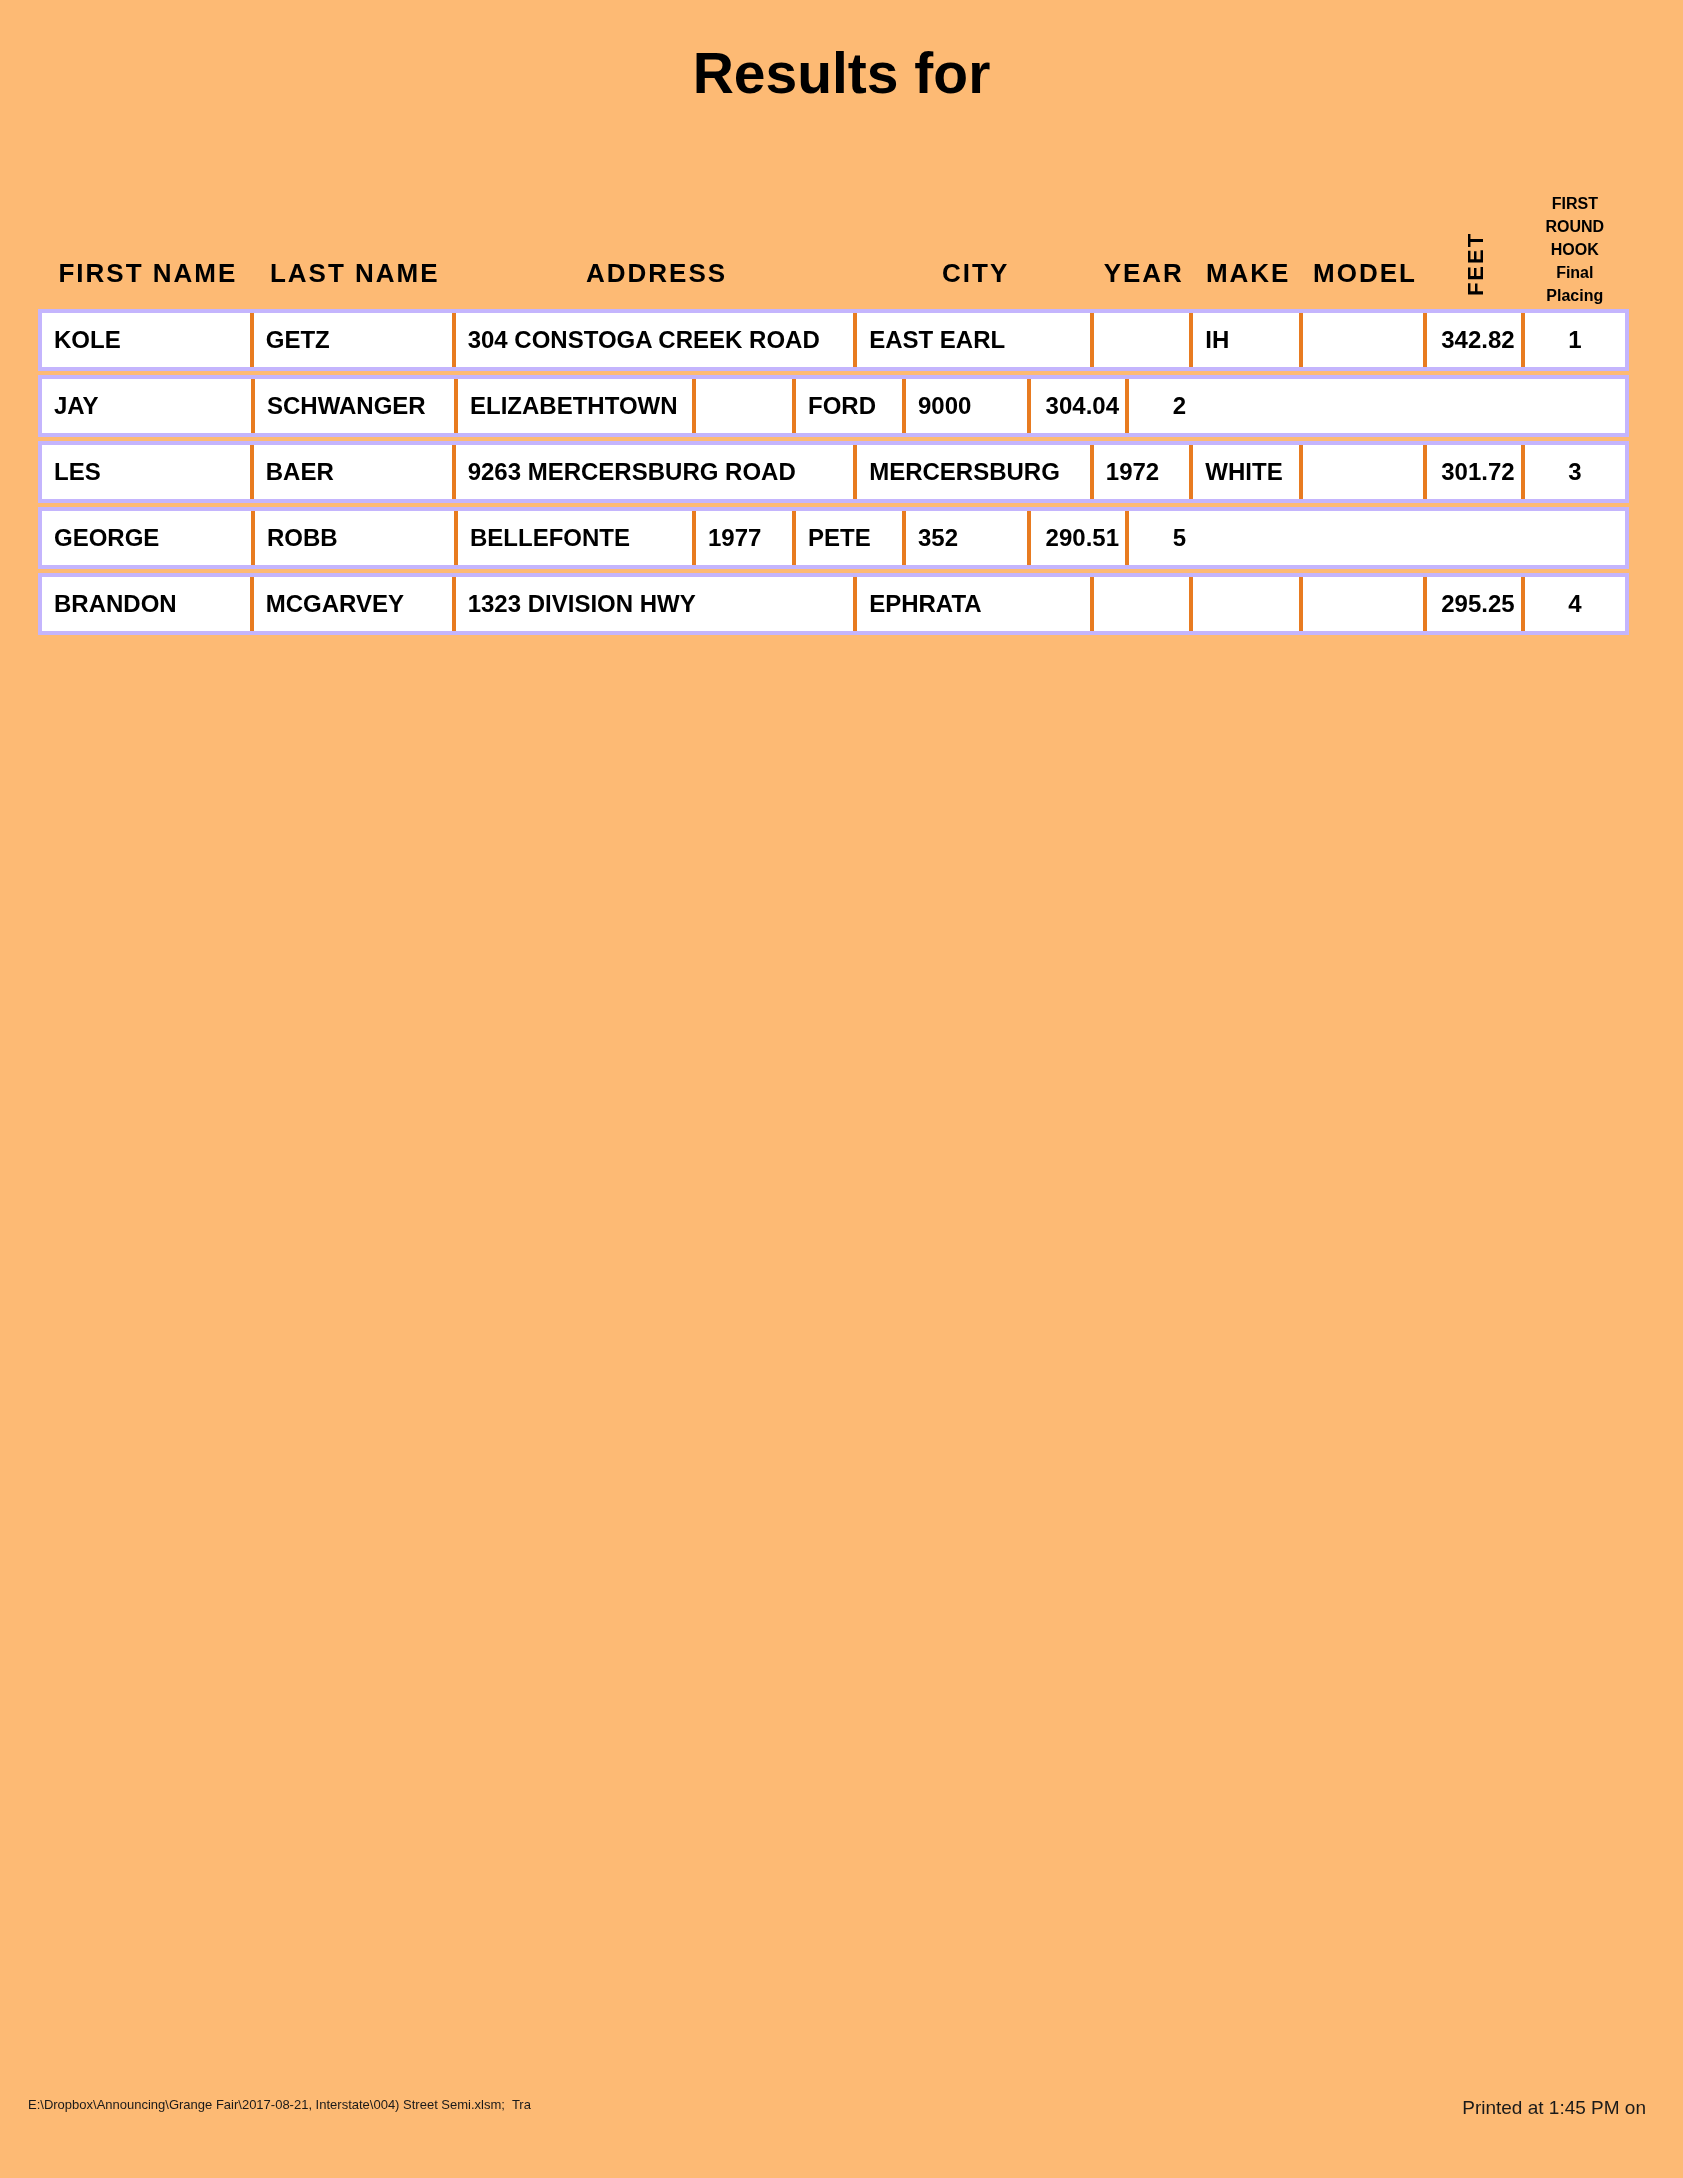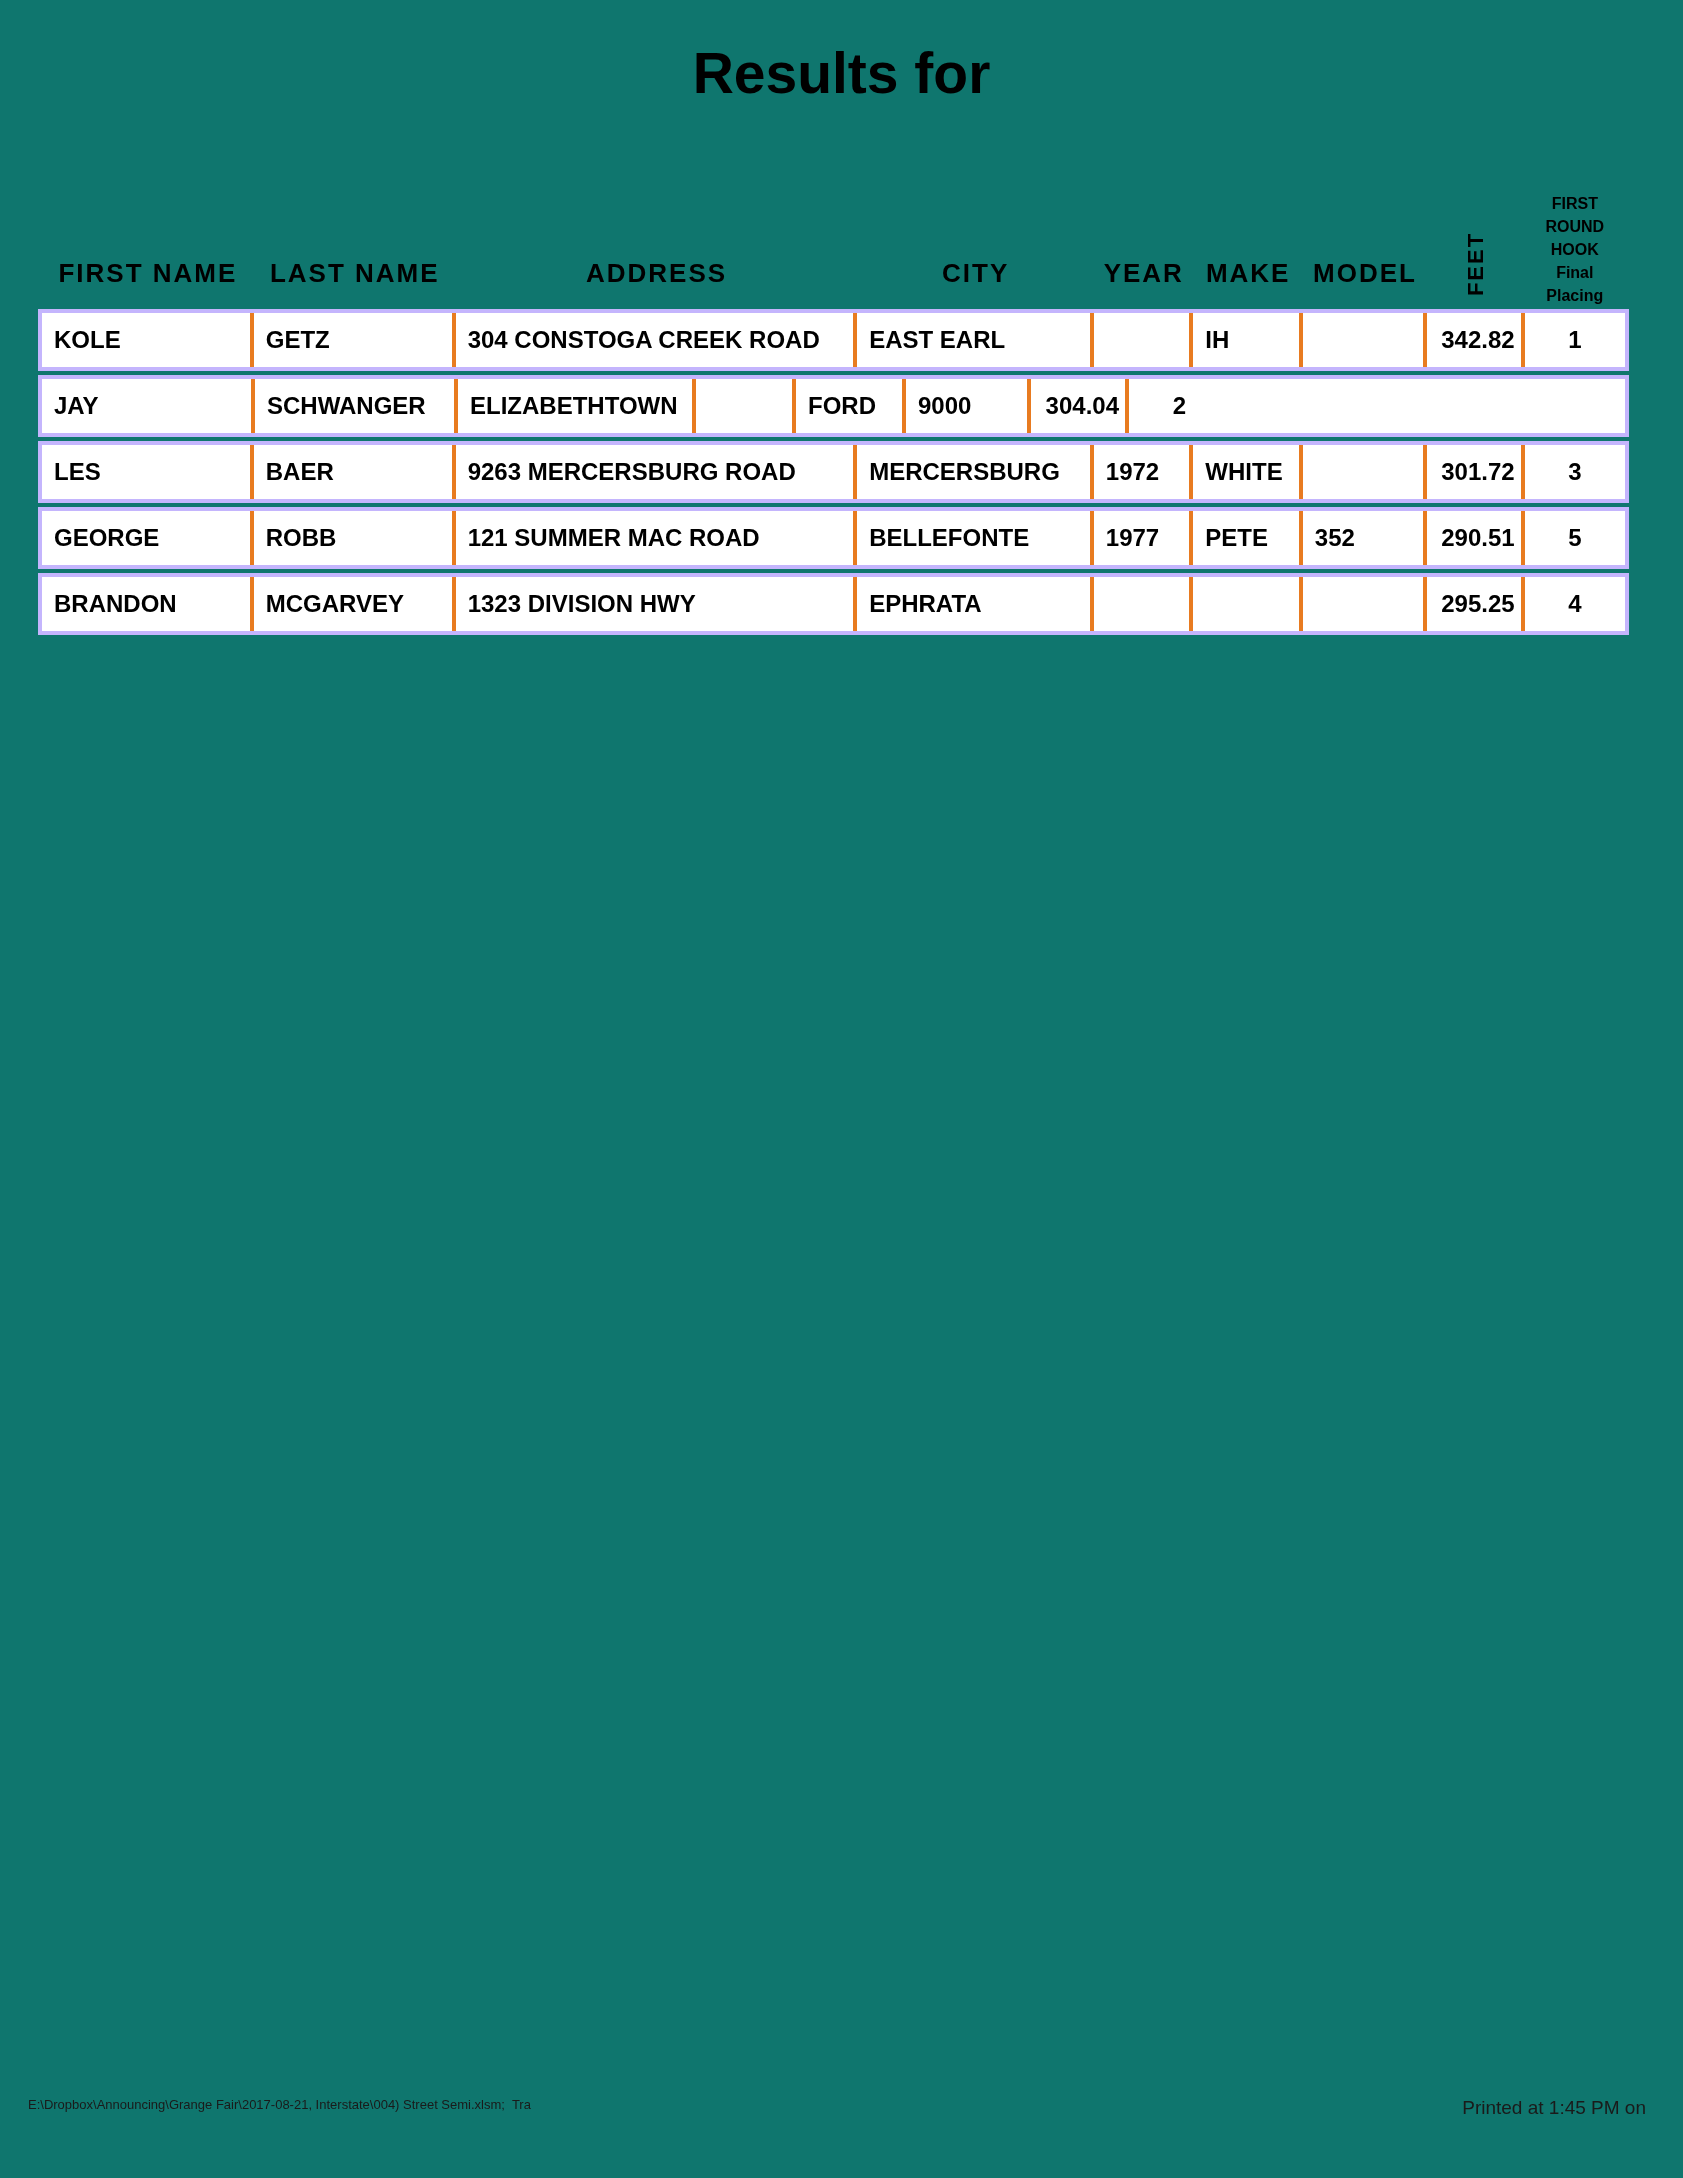--- a/index.html
+++ b/index.html
@@ -1,18 +1,18 @@
 <!DOCTYPE html>
 <html><head>
 <meta charset="utf-8">
 <style>
   html,body { margin:0; padding:0; background:#ffffff; }
   .page {
     position:relative; width:1683px; height:2178px;
-    background:#0f766e; overflow:hidden;
+    background:#fdba74; overflow:hidden;
     font-family:"Liberation Sans", sans-serif; color:#000;
   }
   .title1 {
     position:absolute; top:40px; left:0; width:1683px;
     text-align:center; font-size:57px; font-weight:bold;
     letter-spacing:0px;
   }
   .title2 {
     position:absolute; top:95px; left:0; width:1683px;
     text-align:center; font-size:61px; font-weight:bold;
@@ -140,21 +140,20 @@
       <div class="cell c5">1972</div>
       <div class="cell c6">WHITE</div>
       <div class="cell c7"></div>
       <div class="cell c8">301.72</div>
       <div class="cell c9">3</div>
     </div>
 
     <div class="row">
       <div class="cell c1">GEORGE</div>
       <div class="cell c2">ROBB</div>
-      <div class="cell c3">121 SUMMER MAC ROAD</div>
       <div class="cell c4">BELLEFONTE</div>
       <div class="cell c5">1977</div>
       <div class="cell c6">PETE</div>
       <div class="cell c7">352</div>
       <div class="cell c8">290.51</div>
       <div class="cell c9">5</div>
     </div>
 
     <div class="row">
       <div class="cell c1">BRANDON</div>

